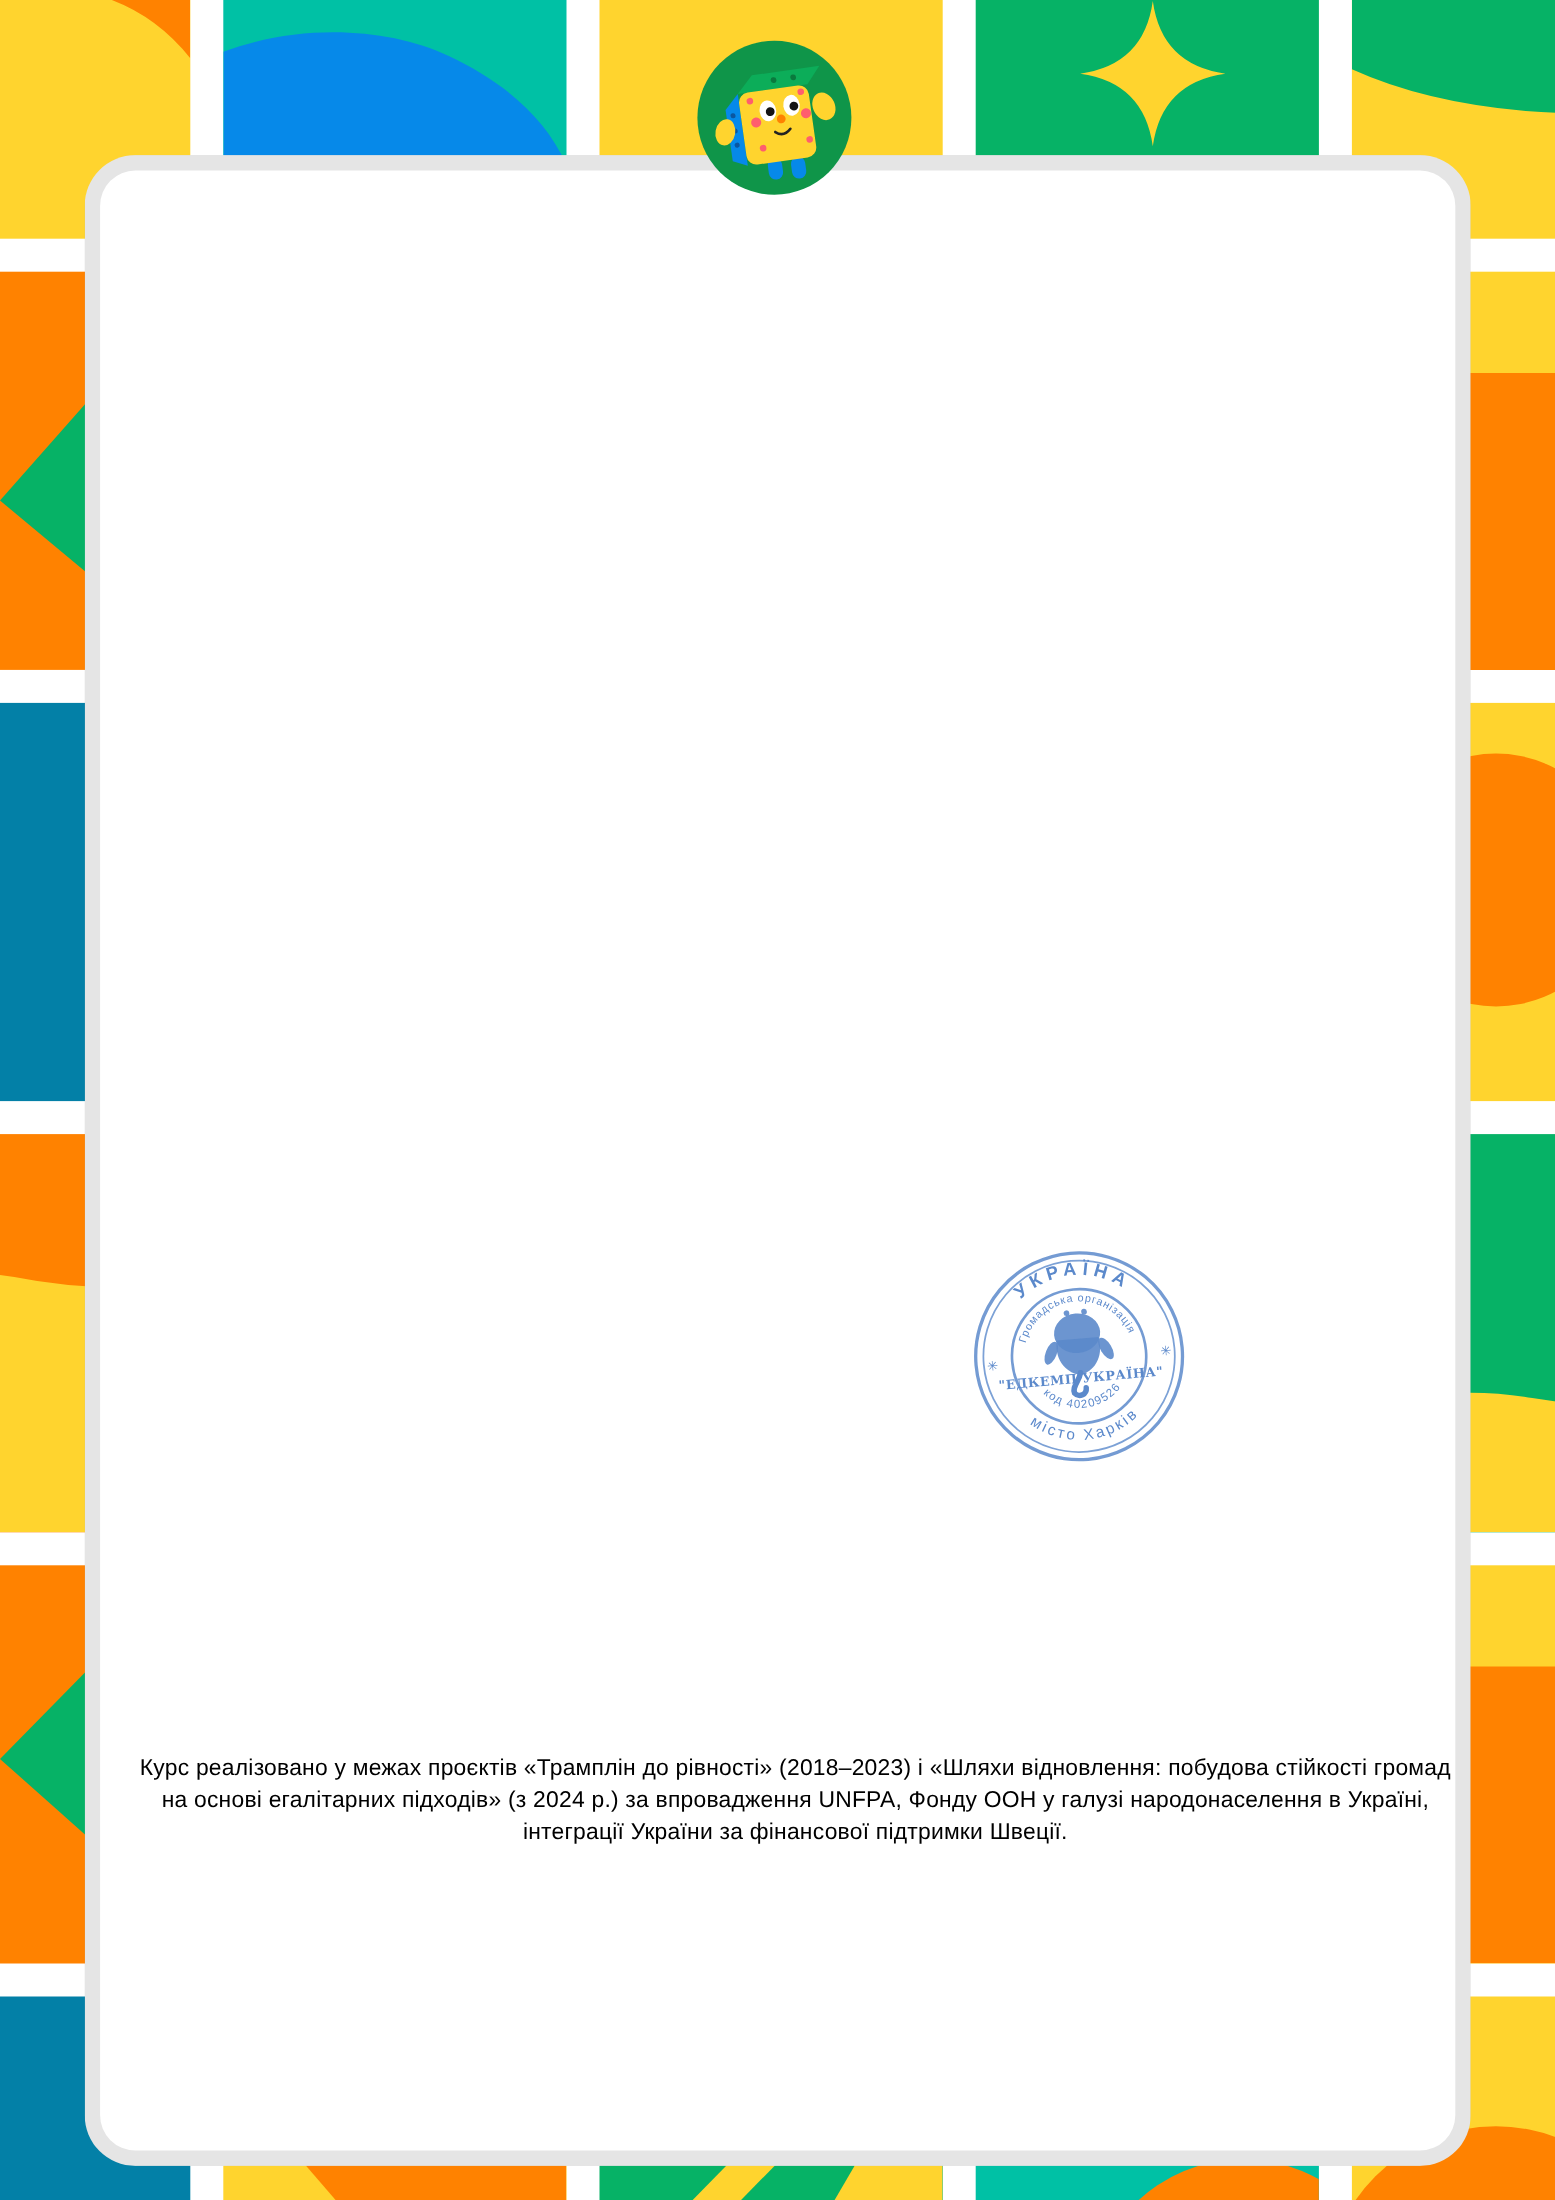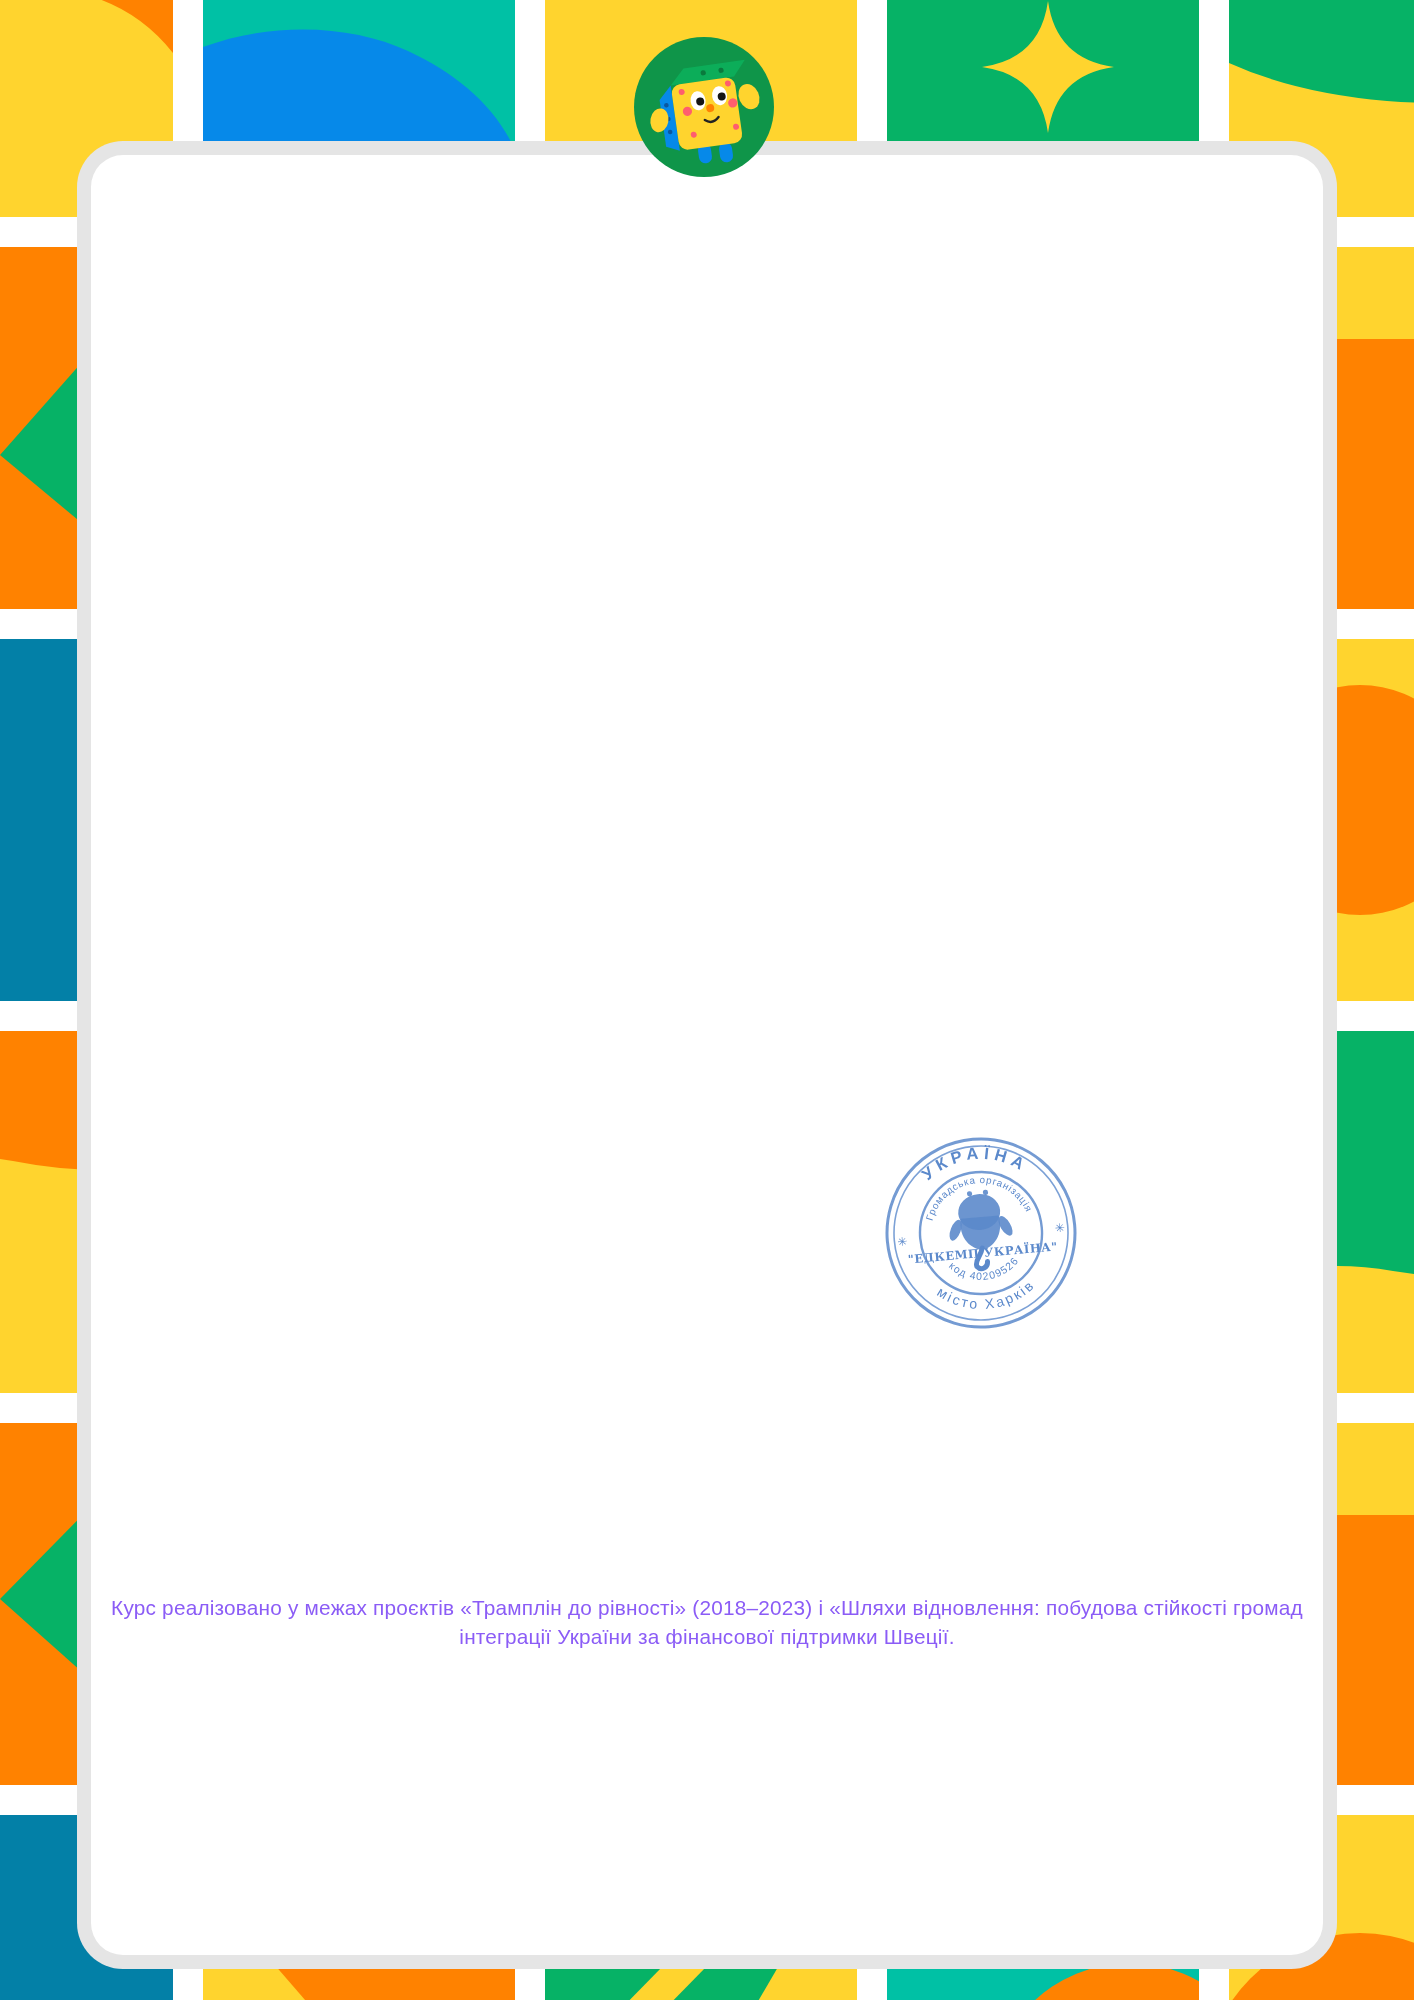--- a/index.html
+++ b/index.html
@@ -8,22 +8,22 @@
   .tiles-layer{position:absolute;inset:0;}
   .tile{position:absolute;width:312px;height:362px;overflow:hidden;}
   .tile svg{display:block;}
   .card{position:absolute;left:77px;top:141px;width:1260px;height:1828px;background:#ffffff;
         border:14px solid rgba(25,25,25,0.115);border-radius:46px;box-sizing:border-box;}
   .mascot-badge{position:absolute;left:634px;top:37px;width:140px;height:140px;border-radius:50%;}
   .stamp{position:absolute;left:881px;top:1133px;width:200px;height:200px;
          transform:rotate(-5deg);opacity:.92;}
   .stamp text{font-family:"Liberation Sans",sans-serif;}
   .stamp .org-name{font-family:"DejaVu Serif",serif;}
-  .credits{position:absolute;left:77px;top:1593px;width:1260px;text-align:center;
-           color:#8b5cf6;font-size:20.8px;line-height:29px;letter-spacing:0.2px;}
+  .credits{position:absolute;left:93px;top:1593px;width:1260px;text-align:center;
+           color:#000000;font-size:20.8px;line-height:29px;letter-spacing:0.2px;}
 </style>
 </head>
 <body>
 
 <div class="page">
 
   <div class="tiles-layer" id="tiles">
       <div class="tile" style="left: -139px; top: -145px; background: rgb(255, 212, 46);">
         <svg viewBox="0 0 312 362" width="312" height="362">
           <path d="M238,144 L312,144 L312,198 Q282,160 238,144 Z" fill="#FF8200"></path>
@@ -173,16 +173,17 @@
       <ellipse cx="100" cy="79" rx="21" ry="18"></ellipse>
       <path d="M81,84 C77,104 89,115 100,117 C111,115 123,104 119,84 Z"></path>
       <ellipse cx="75" cy="95" rx="5" ry="11" transform="rotate(26 75 95)"></ellipse>
       <ellipse cx="125" cy="95" rx="5" ry="11" transform="rotate(-26 125 95)"></ellipse>
       <path d="M100,115 C98,123 91,127 93,133 C97,138 104,135 104,129" stroke="#4E7FC7" stroke-width="5" fill="none" stroke-linecap="round"></path>
     </g>
   </svg>
 
   <div class="credits">
     <div>Курс реалізовано у межах проєктів «Трамплін до рівності» (2018–2023) і «Шляхи відновлення: побудова стійкості громад</div>
+    <div>на основі егалітарних підходів» (з 2024 р.) за впровадження UNFPA, Фонду ООН у галузі народонаселення в Україні,</div>
     <div>інтеграції України за фінансової підтримки Швеції.</div>
   </div>
 
 </div>
 
 </body></html>

